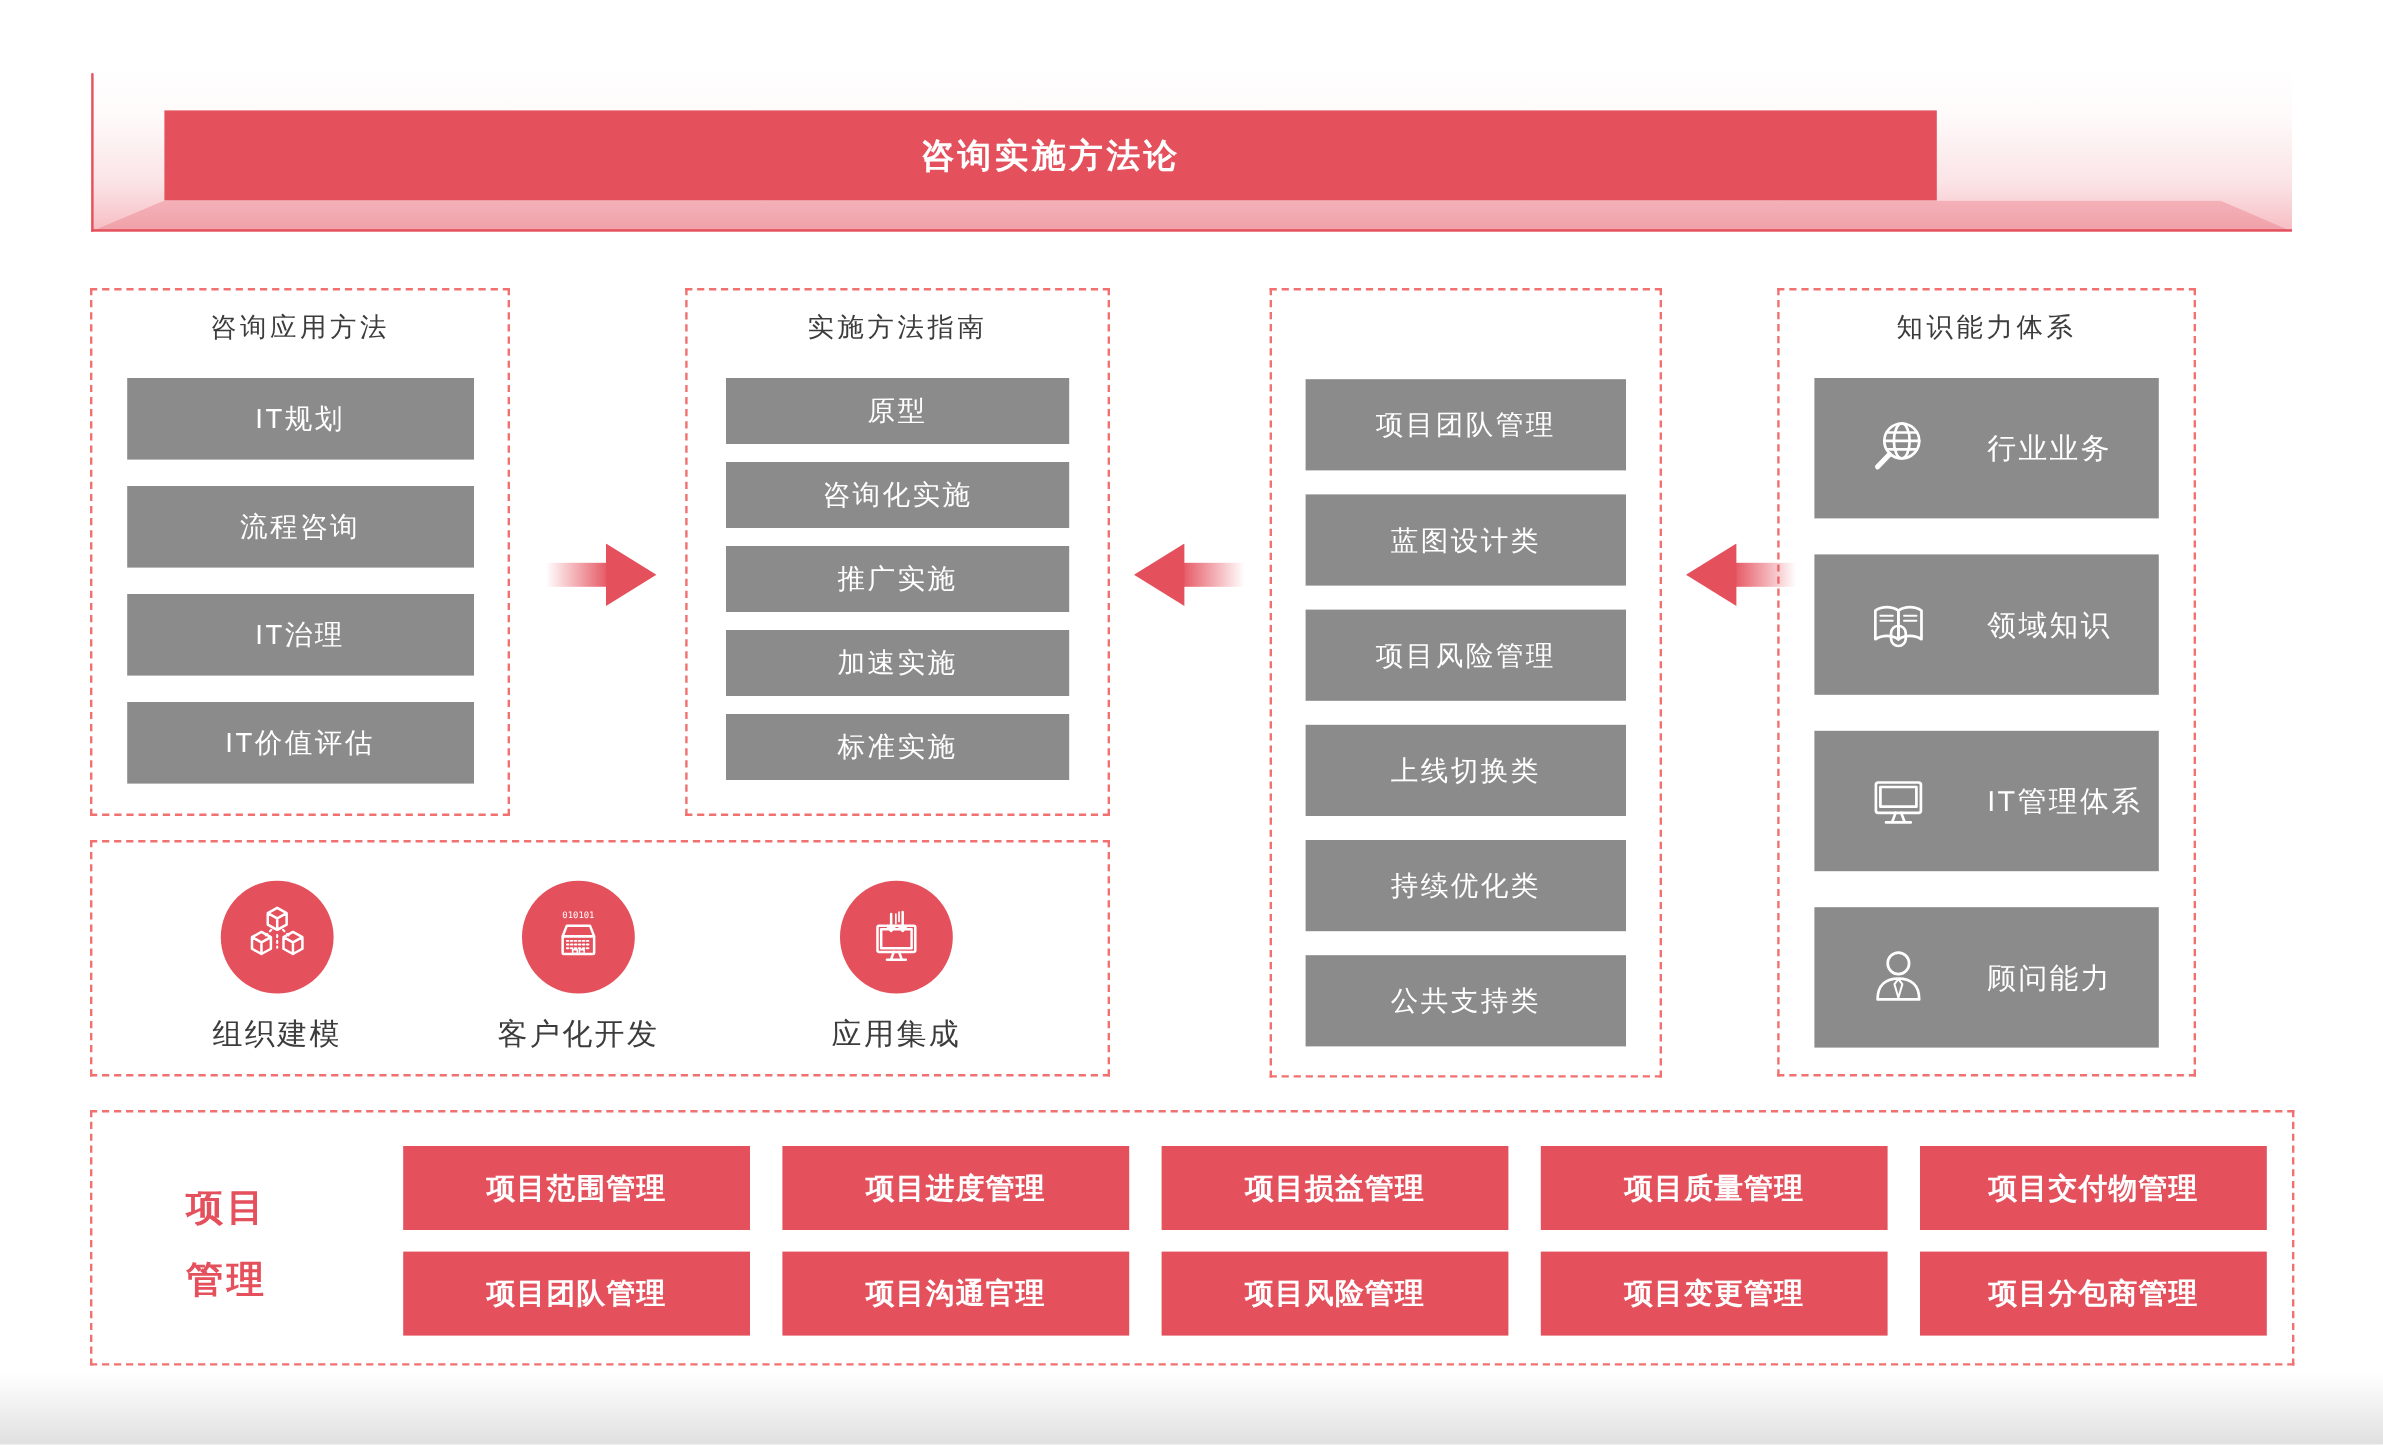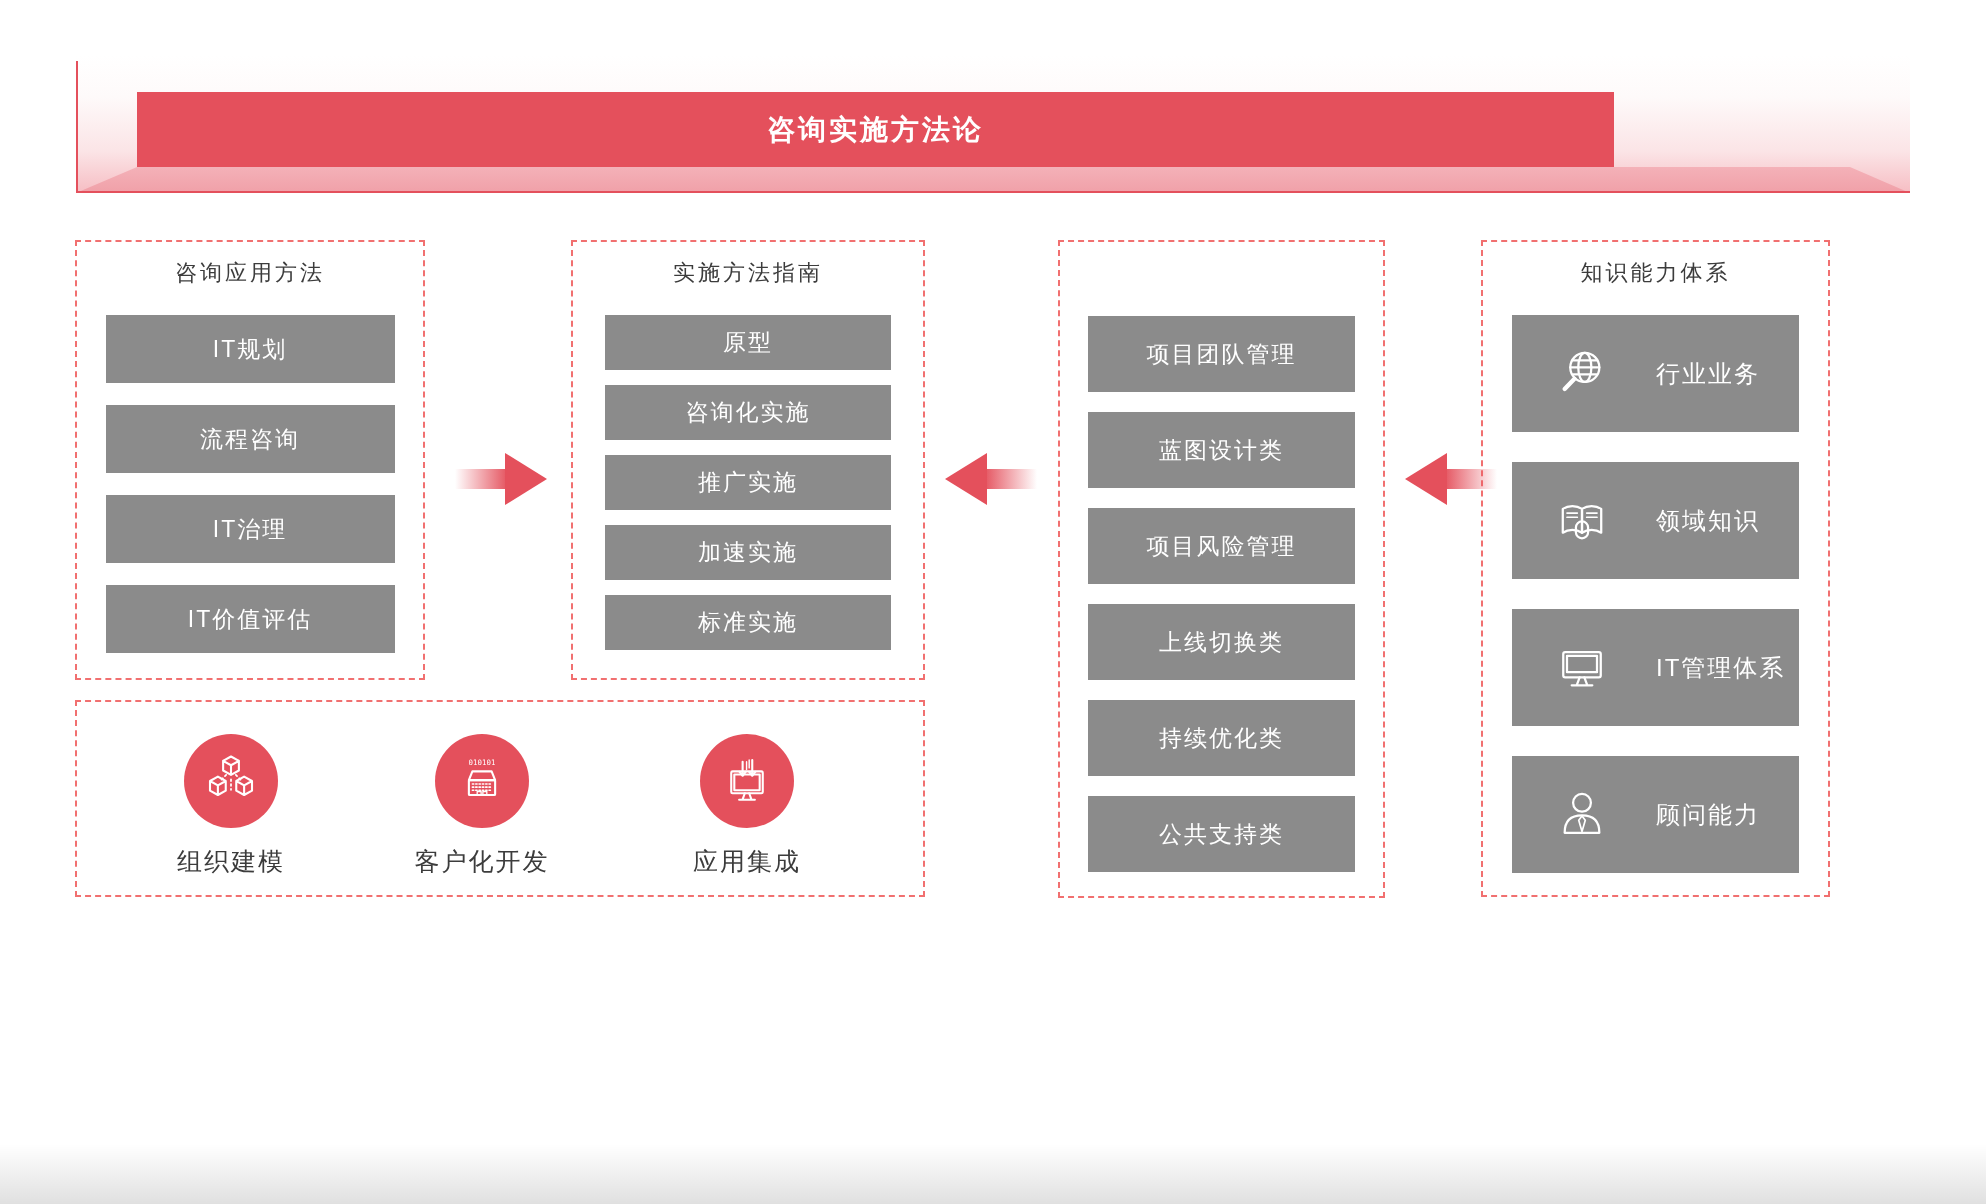--- a/index.html
+++ b/index.html
@@ -234,15 +234,33 @@
       <path d="M27 53 l2.5 -7 M37 53 l-2.5 -7 M23 53.5 h18"></path>
       <path d="M27 10 v16 m0 0 l-3.5 -4.5 m3.5 4.5 l3.5 -4.5"></path>
       <path d="M38 8 v18 m0 0 l-3.5 -4.5 m3.5 4.5 l3.5 -4.5"></path>
       <path d="M31.5 10 v9 M34.5 8 v9" stroke-width="1.6"></path>
           </svg>
         </div>
         <div class="tool-label">应用集成</div>
       </div>
     </section>
 
+  <section class="box pm-box">
+    <div class="pm-title">
+      <div>项目</div>
+      <div>管理</div>
+    </div>
+    <div id="pm-btns">
+        <div class="pm-btn" style="left: 259px; top: 28px;">项目范围管理</div>
+        <div class="pm-btn" style="left: 575px; top: 28px;">项目进度管理</div>
+        <div class="pm-btn" style="left: 891px; top: 28px;">项目损益管理</div>
+        <div class="pm-btn" style="left: 1207px; top: 28px;">项目质量管理</div>
+        <div class="pm-btn" style="left: 1523px; top: 28px;">项目交付物管理</div>
+        <div class="pm-btn" style="left: 259px; top: 116px;">项目团队管理</div>
+        <div class="pm-btn" style="left: 575px; top: 116px;">项目沟通官理</div>
+        <div class="pm-btn" style="left: 891px; top: 116px;">项目风险管理</div>
+        <div class="pm-btn" style="left: 1207px; top: 116px;">项目变更管理</div>
+        <div class="pm-btn" style="left: 1523px; top: 116px;">项目分包商管理</div>
+      </div>
+  </section>
 
   <div class="bottom-shade"></div>
 </div>
 
 </body></html>

